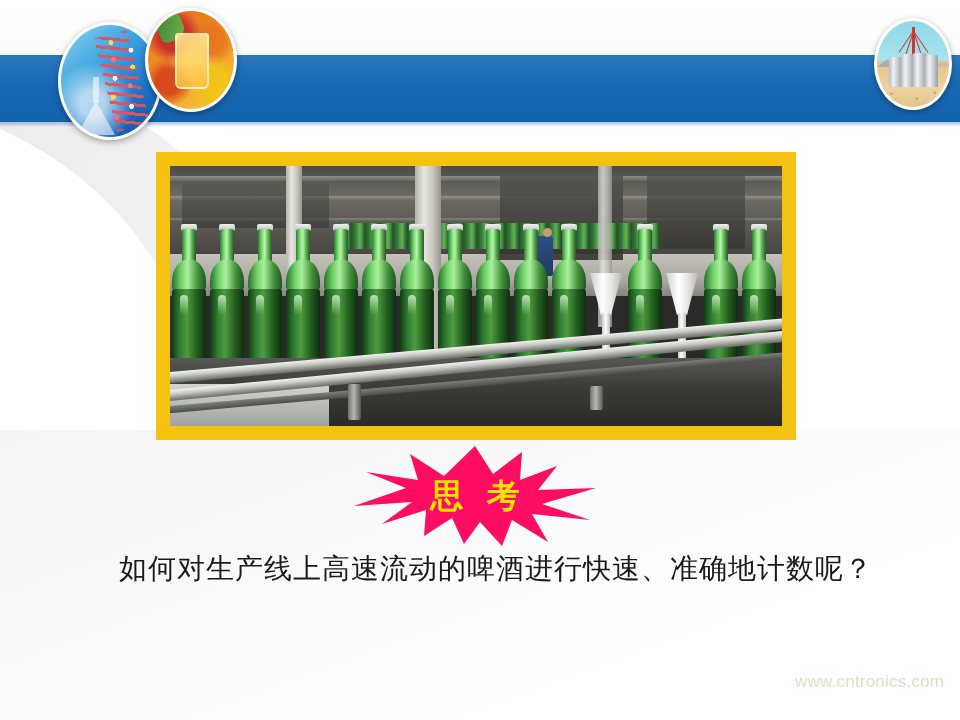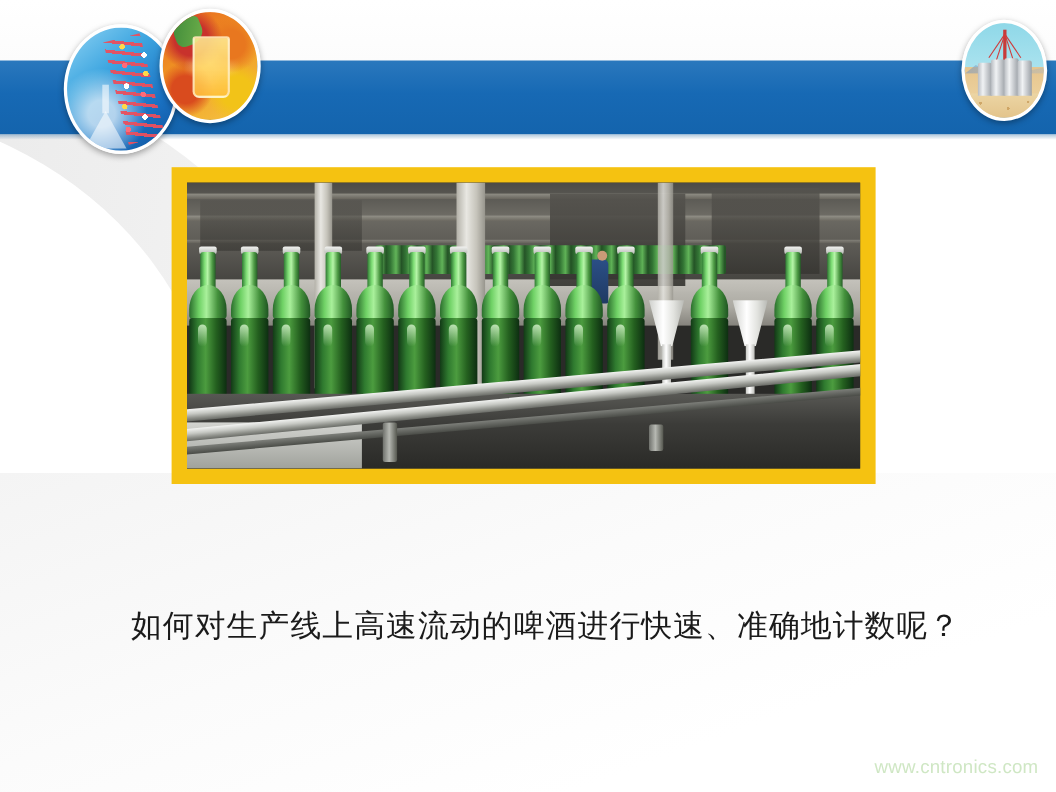--- a/index.html
+++ b/index.html
@@ -455,21 +455,21 @@
     font-size: 28px;
     letter-spacing: 1px;
     font-family: "DejaVu Serif", "Liberation Serif", serif;
     white-space: nowrap;
   }
 
   
   .watermark {
     position: absolute;
     right: 16px;
-    bottom: 12px;
+    bottom: 28px;
     color: #cfe7c4;
     font-size: 17px;
     font-family: "Liberation Sans", sans-serif;
     letter-spacing: .2px;
   }
 </style>
 </head>
 <body>
 
 <div id="slide">
@@ -641,18 +641,24 @@
       <div class="conv-panel"></div>
       <div class="rail" style="left:-10px; bottom:42px; width:660px; transform:rotate(-5deg);"></div>
       <div class="rail" style="left:-10px; bottom:24px; width:660px; transform:rotate(-5.5deg);"></div>
       <div class="rail-dark" style="left:-10px; bottom:12px; width:660px; transform:rotate(-5deg);"></div>
       <div class="conv-clamp" style="left:178px; bottom:6px;"></div>
       <div class="conv-clamp" style="left:420px; bottom:16px; height:24px;"></div>
 
     </div>
   </div>
 
+  <div class="starburst">
+    <svg viewBox="0 0 246 104" preserveAspectRatio="none">
+      <polygon points="123,2 141,30 170,8 168,36 205,22 186,46 244,44 190,60 238,76 180,70 196,98 160,76 150,102 128,78 112,100 100,74 72,92 74,66 30,80 60,58 2,62 54,44 14,28 66,36 58,10 92,32" fill="#ff0d63"></polygon>
+    </svg>
+    <div class="star-label">思  考</div>
+  </div>
 
   <div class="question">如何对生产线上高速流动的啤酒进行快速、准确地计数呢？</div>
 
   <div class="watermark">www.cntronics.com</div>
 
 </div>
 
 </body></html>

